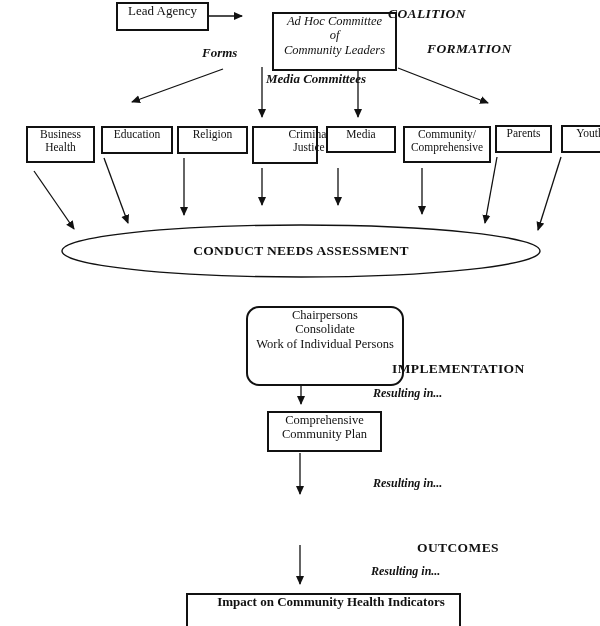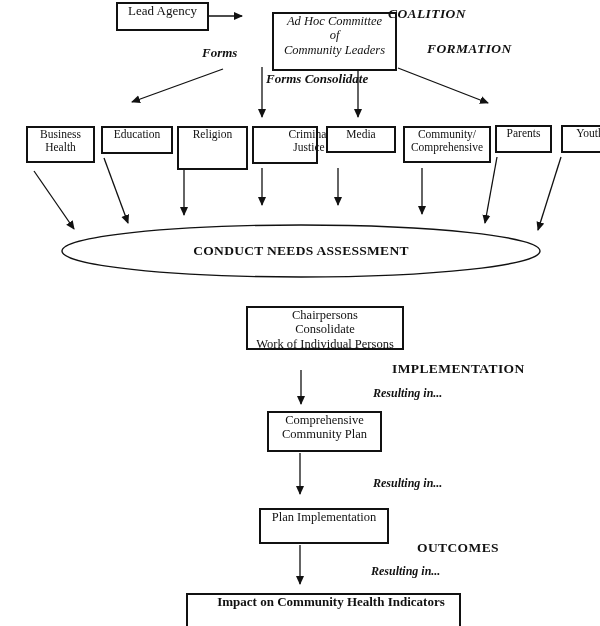--- a/index.html
+++ b/index.html
@@ -113,30 +113,30 @@
   <div class="box fs125" style="left:248px; top:12px; width:125px; height:59px;font-style:italic;">
     <div>Ad Hoc Committee</div>
     <div>of</div>
     <div>Community Leaders</div>
   </div>
 
   <div class="lbl stage ital" style="left:388px; top:6px;">COALITION</div>
   <div class="lbl stage ital" style="left:427px; top:41px;">FORMATION</div>
 
   <div class="lbl edge-lbl" style="left:202px; top:45px;">Forms</div>
-  <div class="lbl edge-lbl" style="left:266px; top:71px;">Forms Consolidate</div>
+  <div class="lbl edge-lbl" style="left:266px; top:71px;">Media Committees</div>
 
   <div class="box fs115" style="left:2px; top:126px; width:69px; height:37px;">
     <div>Business</div>
     <div>Health</div>
   </div>
   <div class="box fs115" style="left:77px; top:126px; width:72px; height:28px;">
     <div>Education</div>
   </div>
-  <div class="box fs115" style="left:153px; top:126px; width:71px; height:44px;">
+  <div class="box fs115" style="left:153px; top:126px; width:71px; height:28px;">
     <div>Religion</div>
   </div>
   <div class="box fs115" style="left:228px; top:126px; width:66px; height:38px;padding-left:48px;">
     <div>Criminal</div>
     <div>Justice</div>
   </div>
   <div class="box fs115" style="left:302px; top:126px; width:70px; height:27px;">
     <div>Media</div>
   </div>
   <div class="box fs115" style="left:379px; top:126px; width:88px; height:37px;">
@@ -145,39 +145,36 @@
   </div>
   <div class="box fs115" style="left:471px; top:125px; width:57px; height:28px;">
     <div>Parents</div>
   </div>
   <div class="box fs115" style="left:537px; top:125px; width:58px; height:28px;">
     <div>Youth</div>
   </div>
 
   <div class="ellipse-text">CONDUCT NEEDS ASSESSMENT</div>
 
-  <div class="box fs125" style="left:222px; top:306px; width:158px; height:44px;">
+  <div class="box fs125" style="left:222px; top:306px; width:158px; height:80px;border-radius:13px;">
     <div>Chairpersons</div>
     <div>Consolidate</div>
     <div>Work of Individual Persons</div>
   </div>
 
   <div class="lbl stage" style="left:392px; top:361px;">IMPLEMENTATION</div>
   <div class="lbl resulting" style="left:364px; top:386px;">Resulting in...</div>
 
   <div class="box fs125" style="left:243px; top:411px; width:115px; height:41px;">
     <div>Comprehensive</div>
     <div>Community Plan</div>
   </div>
 
   <div class="lbl resulting" style="left:364px; top:476px;">Resulting in...</div>
 
-  <div class="box fs125" style="left:235px; top:508px; width:130px; height:36px;">
-    <div>Plan Implementation</div>
-  </div>
 
   <div class="lbl stage" style="left:417px; top:540px;">OUTCOMES</div>
   <div class="lbl resulting" style="left:362px; top:564px;">Resulting in...</div>
 
   <div class="box fs13 bold" style="left:162px; top:593px; width:275px; height:36px;padding-left:15px;">
     <div>Impact on Community Health Indicators</div>
   </div>
 
 </div>
 

